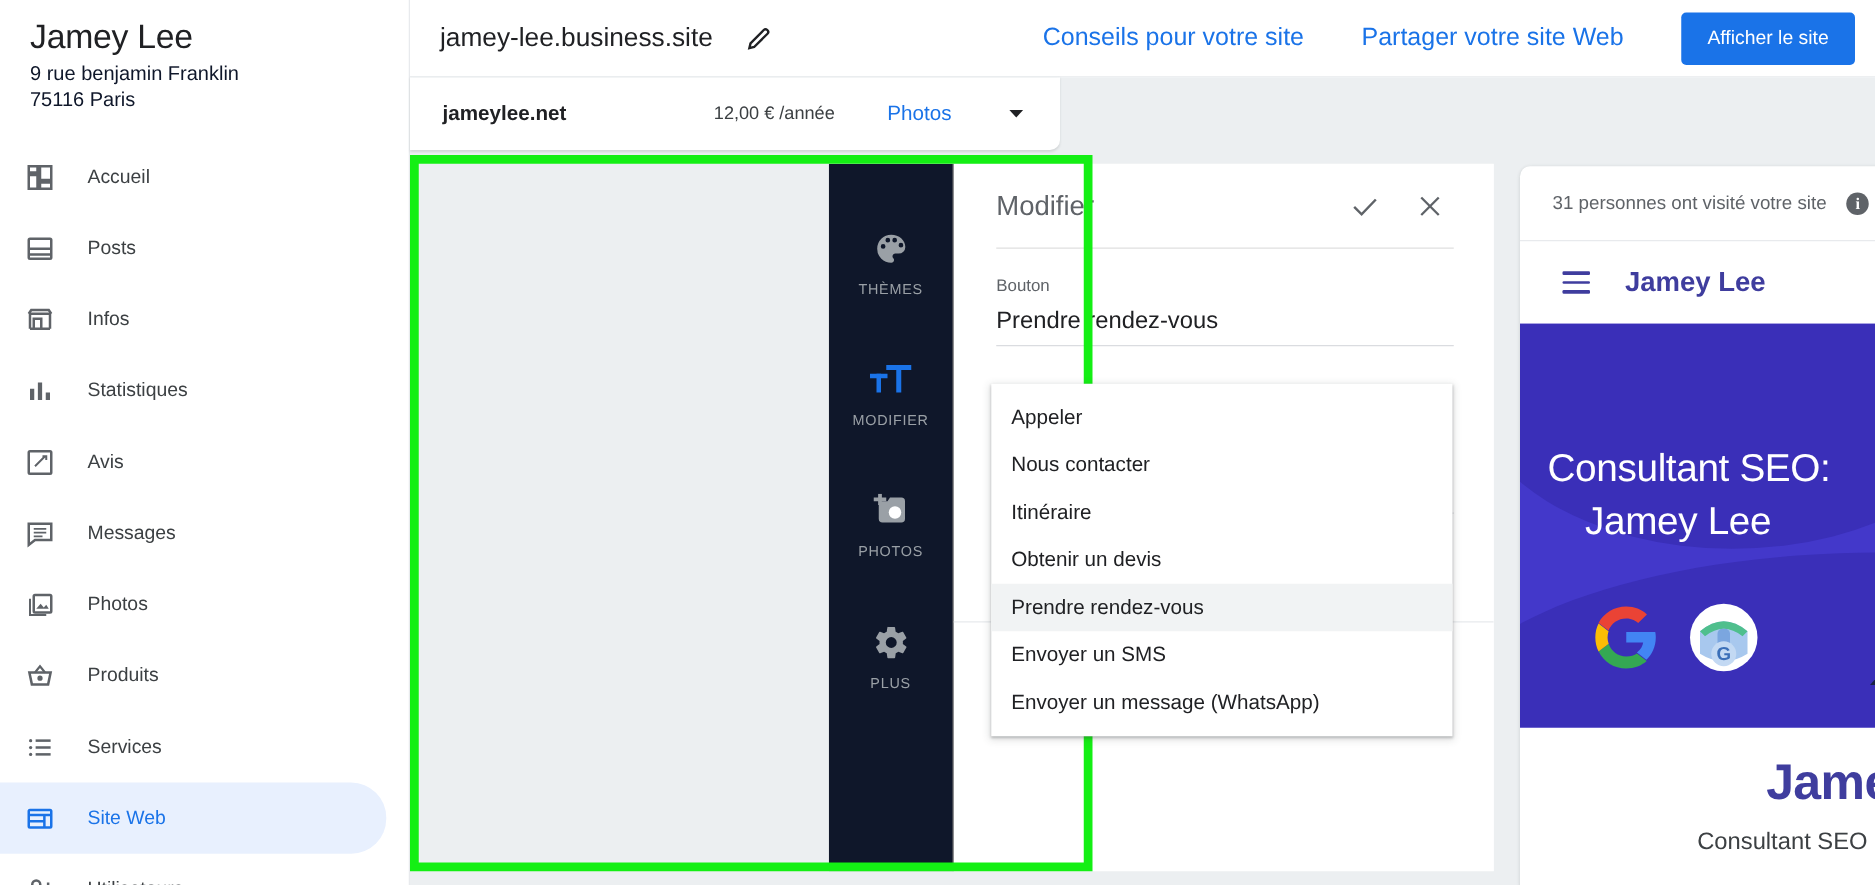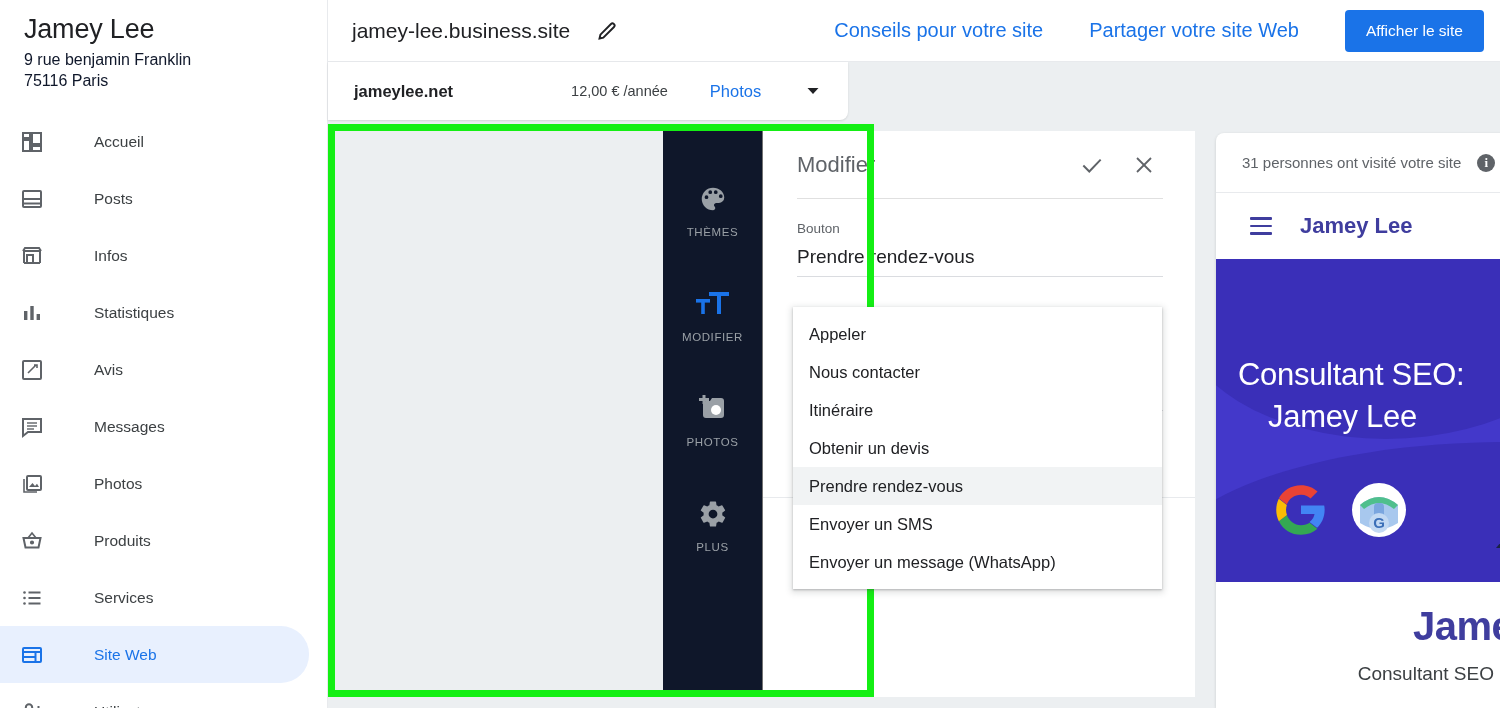--- a/index.html
+++ b/index.html
@@ -38,21 +38,21 @@
     margin-right: 18px;
     color: #3c4043;
     cursor: pointer;
   }
   .nav-item .ico {
     width: 28px; height: 28px; flex: 0 0 28px;
     display: flex; align-items: center; justify-content: center;
     color: #5f6368;
   }
   .nav-item .lbl {
-    font-size: 15.5px; margin-left: 48px; color: #3c4043;
+    font-size: 15.5px; margin-left: 24px; color: #3c4043;
   }
   .nav-item.selected { background: #e8f0fe; }
   .nav-item.selected .ico { color: #1a73e8; }
   .nav-item.selected .lbl { color: #1a73e8; font-weight: 500; }
 
   
   .right { flex: 1; position: relative; background: #ffffff; height: 708px; }
 
   .topbar {
     height: 62px; display: flex; align-items: center;

